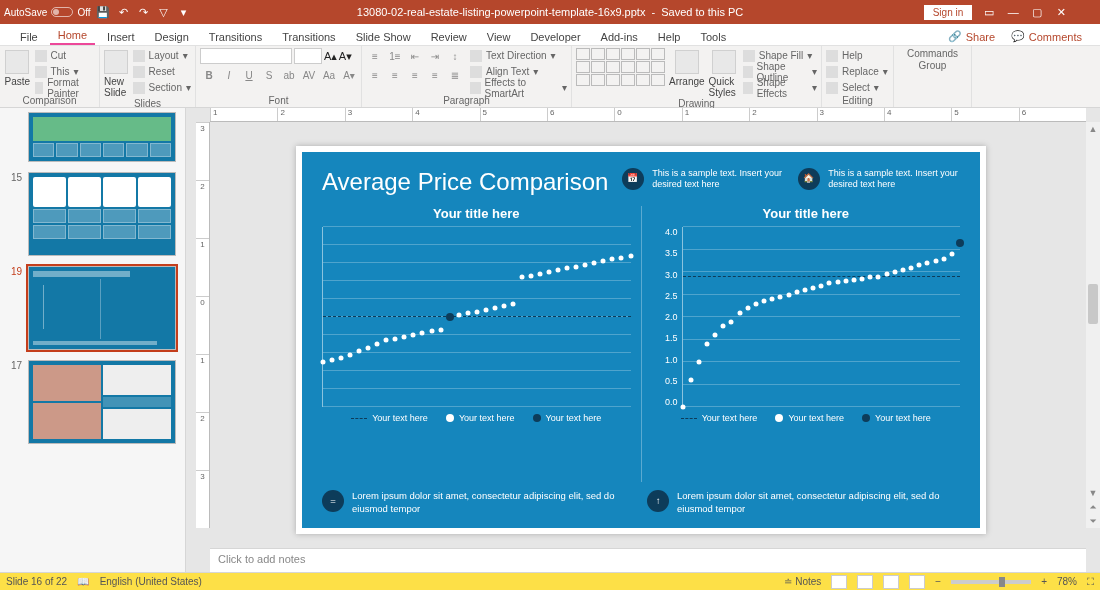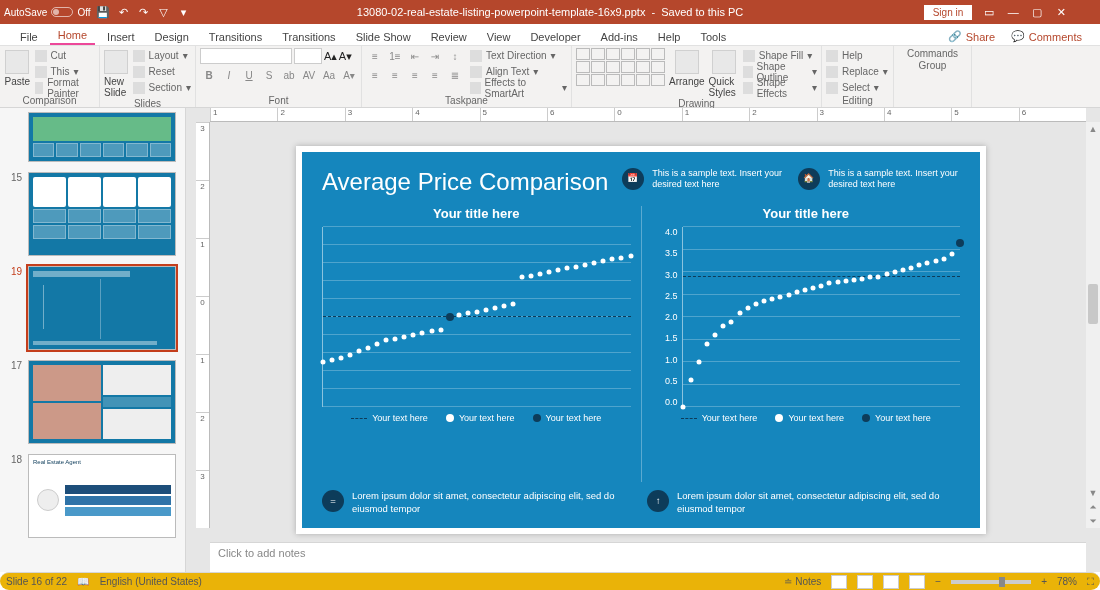--- a/index.html
+++ b/index.html
@@ -73,26 +73,26 @@
   .pt { position:absolute; width:5px; height:5px; background:#fff; border-radius:50%; transform:translate(-50%, 50%); }
   .pt.big { width:8px; height:8px; background:#0d3c5a; }
   .legend { display:flex; justify-content:center; gap:18px; font-size:9px; margin-top:6px; align-items:center; }
   .leg-item { display:flex; align-items:center; gap:5px; }
   .leg-dash { width:16px; height:0; border-top:1.5px dashed #0d3c5a; }
   .leg-dot { width:8px; height:8px; border-radius:50%; }
   .caption-row { display:flex; gap:12px; margin-top:8px; }
   .caption { display:flex; gap:8px; font-size:9.5px; line-height:1.35; flex:1; }
   .caption .cicon { width:22px; height:22px; border-radius:50%; background:#0d3c5a; display:flex; align-items:center; justify-content:center; flex:0 0 auto; }
 
-  .notes-pane { position:absolute; left:24px; right:14px; bottom:0; height:30px; background:#fff; border-top:1px solid #d6d6d6; padding:4px 8px; color:#888; font-size:11px; }
+  .notes-pane { position:absolute; left:24px; right:14px; bottom:0; height:24px; background:#fff; border-top:1px solid #d6d6d6; padding:4px 8px; color:#888; font-size:11px; }
   .scroll-v { position:absolute; right:0; top:14px; bottom:44px; width:14px; background:#f0f0f0; }
   .scroll-v .sthumb { position:absolute; left:2px; right:2px; top:40%; height:40px; background:#c8c8c8; border-radius:2px; }
   .scroll-v .sarrow { position:absolute; left:0; right:0; height:14px; background:#f0f0f0; text-align:center; color:#888; font-size:9px; line-height:14px; }
 
-  .statusbar { height:18px; background:#eab308; border-top:1px solid #d6d6d6; display:flex; align-items:center; font-size:10px; color:#555; padding:0 6px; gap:10px;border-radius:9px; }
+  .statusbar { height:18px; background:#fde047; border-top:1px solid #d6d6d6; display:flex; align-items:center; font-size:10px; color:#555; padding:0 6px; gap:10px; }
   .statusbar .sp { flex:1; }
   .zoom-slider { width:80px; height:4px; background:#ccc; position:relative; }
   .zoom-slider .zthumb { position:absolute; width:6px; height:10px; background:#888; top:-3px; left:60%; }
   .viewbtn { width:16px; height:14px; border:1px solid #ccc; background:#fff; }
 </style>
 </head>
 <body>
 
 <div class="titlebar">
   <div class="title-left">
@@ -223,21 +223,21 @@
           <div class="sq">≡</div>
           <div class="sq">≣</div>
         </div>
       </div>
       <div class="minirow">
         <div class="mi"><div class="ic"></div><span>Text Direction</span> ▾</div>
         <div class="mi"><div class="ic"></div><span>Align Text</span> ▾</div>
         <div class="mi"><div class="ic"></div><span>Effects to SmartArt</span> ▾</div>
       </div>
     </div>
-    <div class="glabel">Taskpane</div>
+    <div class="glabel">Paragraph</div>
   </div>
 
   <div class="rgroup" style="width:250px">
     <div class="body">
       <div class="shapesgrid">
         <div></div>
           <div></div>
           <div></div>
           <div></div>
           <div></div>
@@ -349,36 +349,20 @@
       <div class="thumb">
         <div style="display:flex; gap:2px; flex:1">
           <div style="flex:1; display:flex; flex-direction:column; gap:2px">
             <div style="flex:1;background:#c98"></div>
               <div style="flex:1;background:#c98"></div>
           </div>
           <div style="flex:1; display:flex; flex-direction:column; gap:2px">
             <div style="flex:1;background:#eee"></div>
             <div style="height:10px;background:rgba(255,255,255,.2)"></div>
             <div style="flex:1;background:#eee"></div>
-          </div>
-        </div>
-      </div>
-    </div>
-    <div class="thumb-wrap">
-      <div class="thumb-num">18</div>
-      <div class="thumb white">
-        <div style="font-size:6px;color:#0d3c5a">Real Estate Agent</div>
-        <div style="display:flex; gap:2px; flex:1">
-          <div style="width:30px;display:flex;align-items:center;justify-content:center">
-              <div style="width:22px;height:22px;border-radius:50%;background:#eee;border:1px solid #ccc"></div>
-            </div>
-          <div style="flex:1;display:flex;flex-direction:column;gap:2px;justify-content:center">
-            <div style="height:9px;background:#1d4e7a"></div>
-            <div style="height:9px;background:#2f73a8"></div>
-            <div style="height:9px;background:#4a99c9"></div>
           </div>
         </div>
       </div>
     </div>
   </div>
 
   <div class="canvas-area">
     <div class="ruler-h">
       <div class="tick">1</div>
         <div class="tick">2</div>

